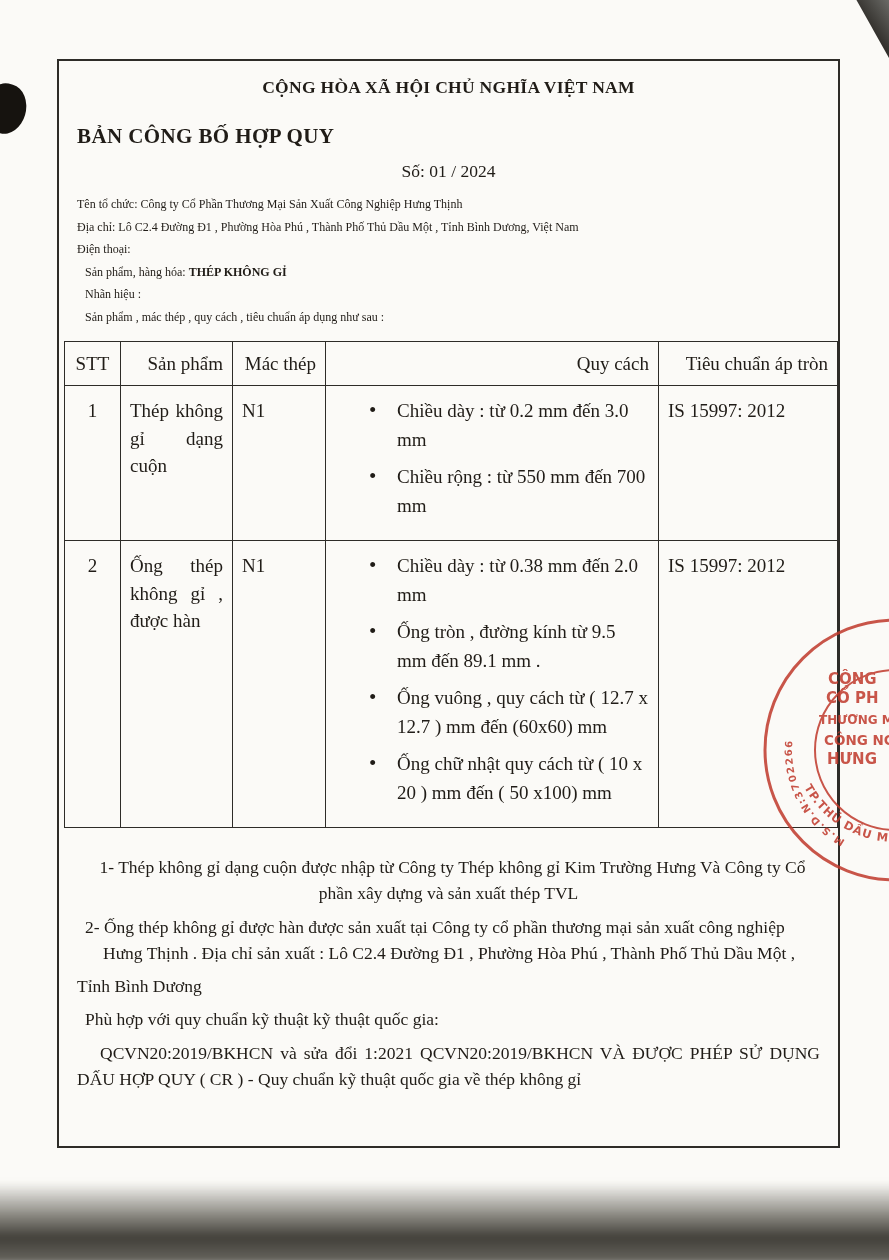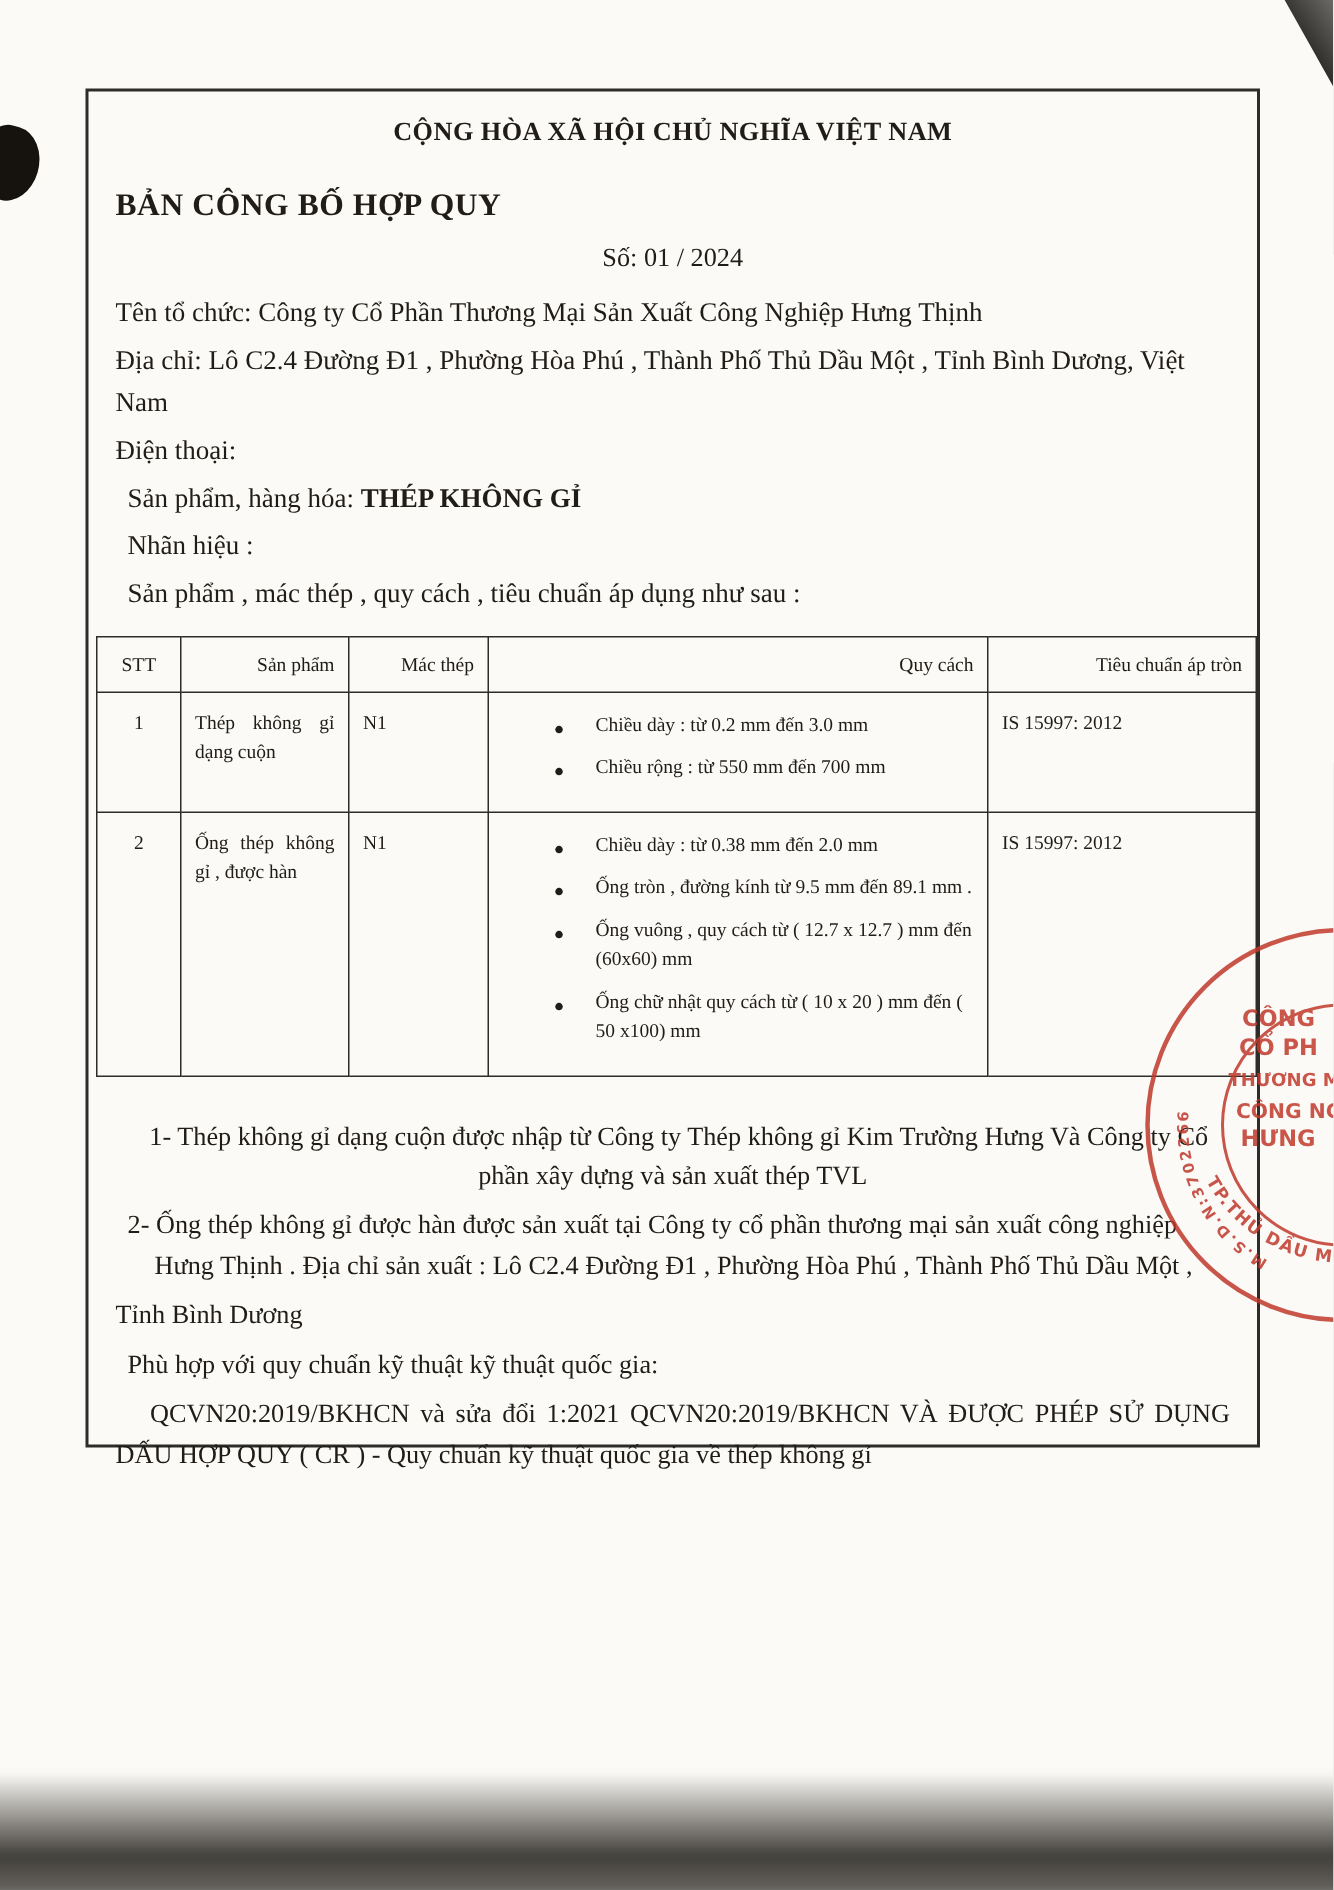--- a/index.html
+++ b/index.html
@@ -2,36 +2,36 @@
 <html><head>
 <meta charset="utf-8">
 <style>
   html,body{margin:0;padding:0;background:#e9e8e4;}
   .page{
     position:relative;width:889px;height:1260px;margin:0 auto;
     background:#fbfaf7;overflow:hidden;
     font-family:"Liberation Serif","DejaVu Serif",serif;color:#201c17;
   }
   .frame{
-    position:absolute;left:57px;top:59px;width:783px;height:906px;
+    position:absolute;left:57px;top:59px;width:783px;height:1089px;
     border:2px solid #2e2c28;box-sizing:border-box;padding:12px 18px 0;
   }
   .nat-h1{text-align:center;font-weight:bold;font-size:17.5px;letter-spacing:.3px;margin-top:4px;}
   .nat-h2-wrap{text-align:center;margin-top:5px;}
   .nat-h2{display:inline-block;font-weight:bold;font-size:16px;border-bottom:2px solid #25211c;padding:0 12px 3px;}
   .doc-title{font-weight:bold;font-size:21px;letter-spacing:.4px;margin-top:26px;}
   .doc-number{text-align:center;font-size:17.5px;margin-top:12px;}
-  .info{margin-top:13px;font-size:18px;}
+  .info{margin-top:13px;font-size:12px;}
   .info p{margin:0 0 4px;line-height:1.55;}
   .ind{padding-left:8px;}
   .bold{font-weight:bold;}
 
   table.spec{
     border-collapse:collapse;table-layout:fixed;width:773px;
-    margin:14px 0 0 -13px;font-size:13px;
+    margin:14px 0 0 -13px;font-size:19px;
   }
   table.spec th,table.spec td{border:1.5px solid #2e2c28;vertical-align:top;}
   table.spec th{font-weight:normal;text-align:right;padding:9px 9px;line-height:1.35;}
   table.spec th.c{text-align:center;}
   table.spec td{padding:11px 9px;line-height:1.45;}
   td.stt{text-align:center;}
   td.sp{padding-right:15px;text-align:justify;margin-top:24px;}
   td.mac{padding-left:30px;}
   td.qc{padding:11px 6px 6px 0;}
   td.tc{padding-left:10px;}

